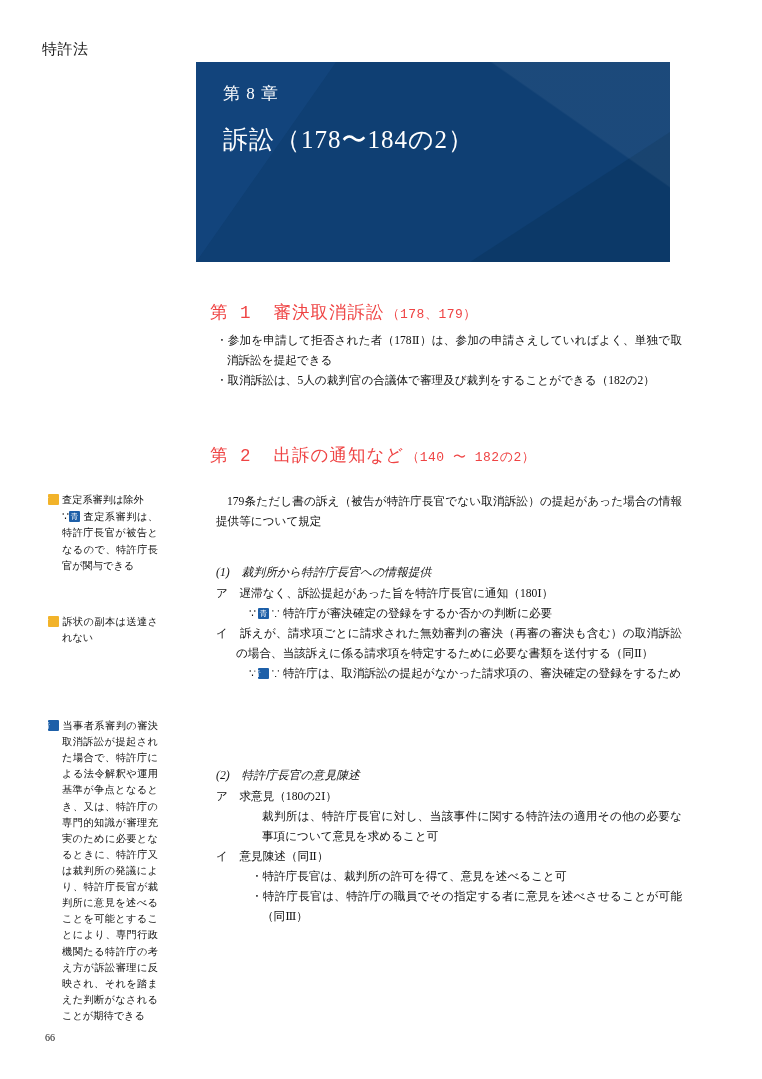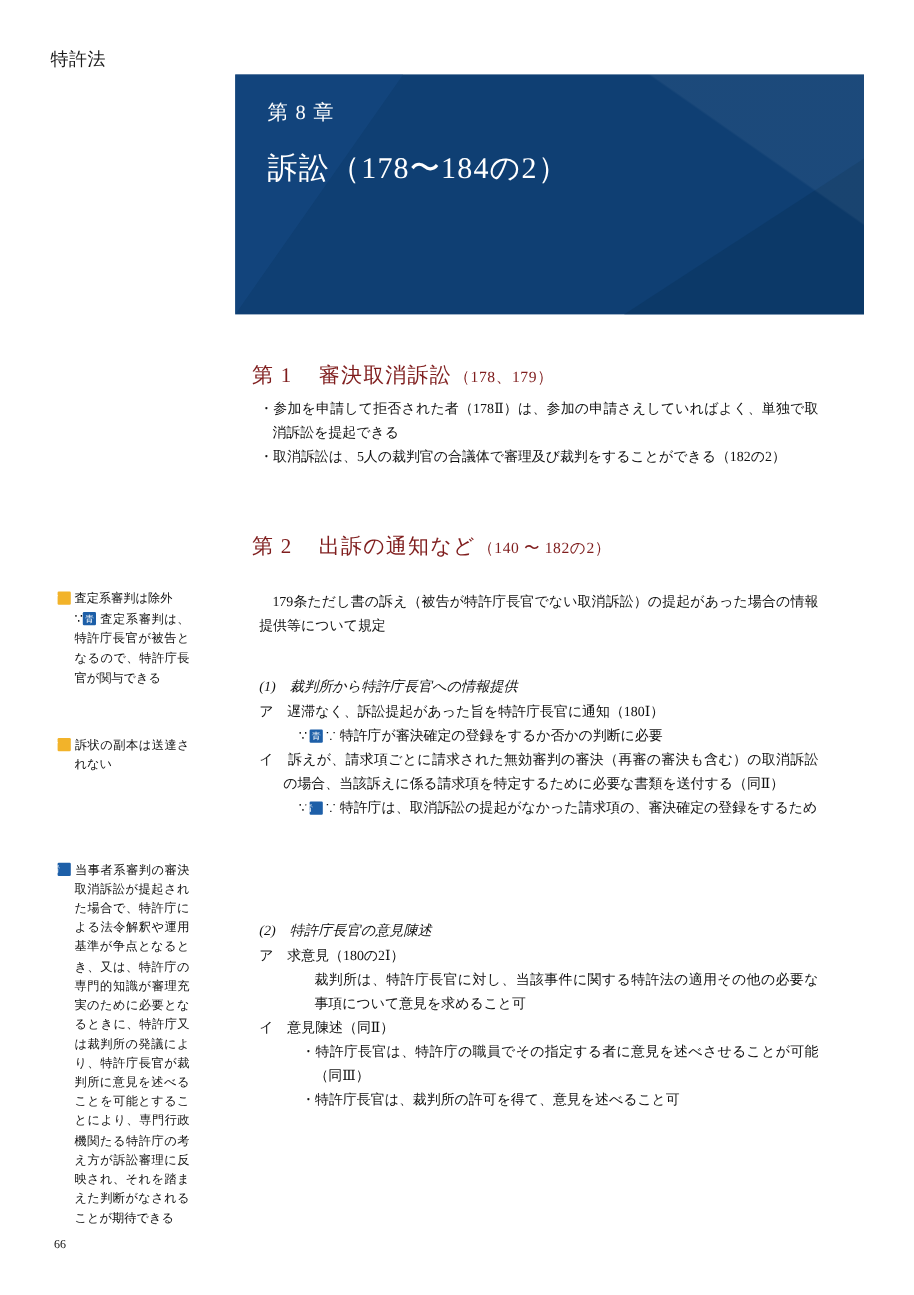--- a/index.html
+++ b/index.html
@@ -28,21 +28,21 @@
     font-weight: normal;
     letter-spacing: 0.5px;
     color: #1a1a1a;
     text-align: center;
   }
   
   .banner {
     position: absolute;
     left: 196px;
     top: 62px;
-    width: 524px;
+    width: 474px;
     height: 200px;
     background: #0f3f73;
     overflow: hidden;
   }
   .banner .corner-tl {
     position: absolute;
     left: 0; top: 0;
     width: 0; height: 0;
     border-left: 140px solid #14477f;
     border-bottom: 200px solid transparent;
@@ -74,22 +74,23 @@
     letter-spacing: 1px;
     margin-bottom: 18px;
   }
   .banner .ch-title {
     font-size: 25px;
     letter-spacing: 1px;
   }
   
   .sec-head {
     position: absolute;
-    color: #7f1d1d;
+    color: #ef4444;
     white-space: nowrap;
+    font-family: Liberation Mono, monospace;
   }
   .sec-head .num {
     font-size: 17.5px;
     letter-spacing: 1px;
   }
   .sec-head .ttl {
     font-size: 17.5px;
     letter-spacing: 1px;
     margin-left: 22px;
   }
@@ -249,22 +250,22 @@
     <div class="indent-2" style="padding-left:46px; text-indent:-13px;">
       <span class="because">∵</span><span class="minibox">青</span><span>∵ 特許庁は、取消訴訟の提起がなかった請求項の、審決確定の登録をするため</span>
     </div>
   </div>
 
   <div class="body-block" id="b4">
     <div class="sub-head">(2)　特許庁長官の意見陳述</div>
     <div class="hang-kana indent-1">ア　求意見（180の2Ⅰ）</div>
     <div class="indent-2" style="padding-left:46px; text-indent:0;">裁判所は、特許庁長官に対し、当該事件に関する特許法の適用その他の必要な事項について意見を求めること可</div>
     <div class="hang-kana indent-1">イ　意見陳述（同Ⅱ）</div>
+    <div class="indent-2" style="padding-left:46px; text-indent:-11px;">・特許庁長官は、裁判所の許可を得て、意見を述べること可</div>
     <div class="indent-2" style="padding-left:46px; text-indent:-11px;">・特許庁長官は、特許庁の職員でその指定する者に意見を述べさせることが可能（同Ⅲ）</div>
-    <div class="indent-2" style="padding-left:46px; text-indent:-11px;">・特許庁長官は、裁判所の許可を得て、意見を述べること可</div>
   </div>
 
   <div class="margin-note" id="note2">
     <div class="note-hang">
       <span class="check-icon">✓</span><span>訴状の副本は送達されない</span>
     </div>
   </div>
 
   <div class="margin-note" id="note1">
     <div class="note-hang">

